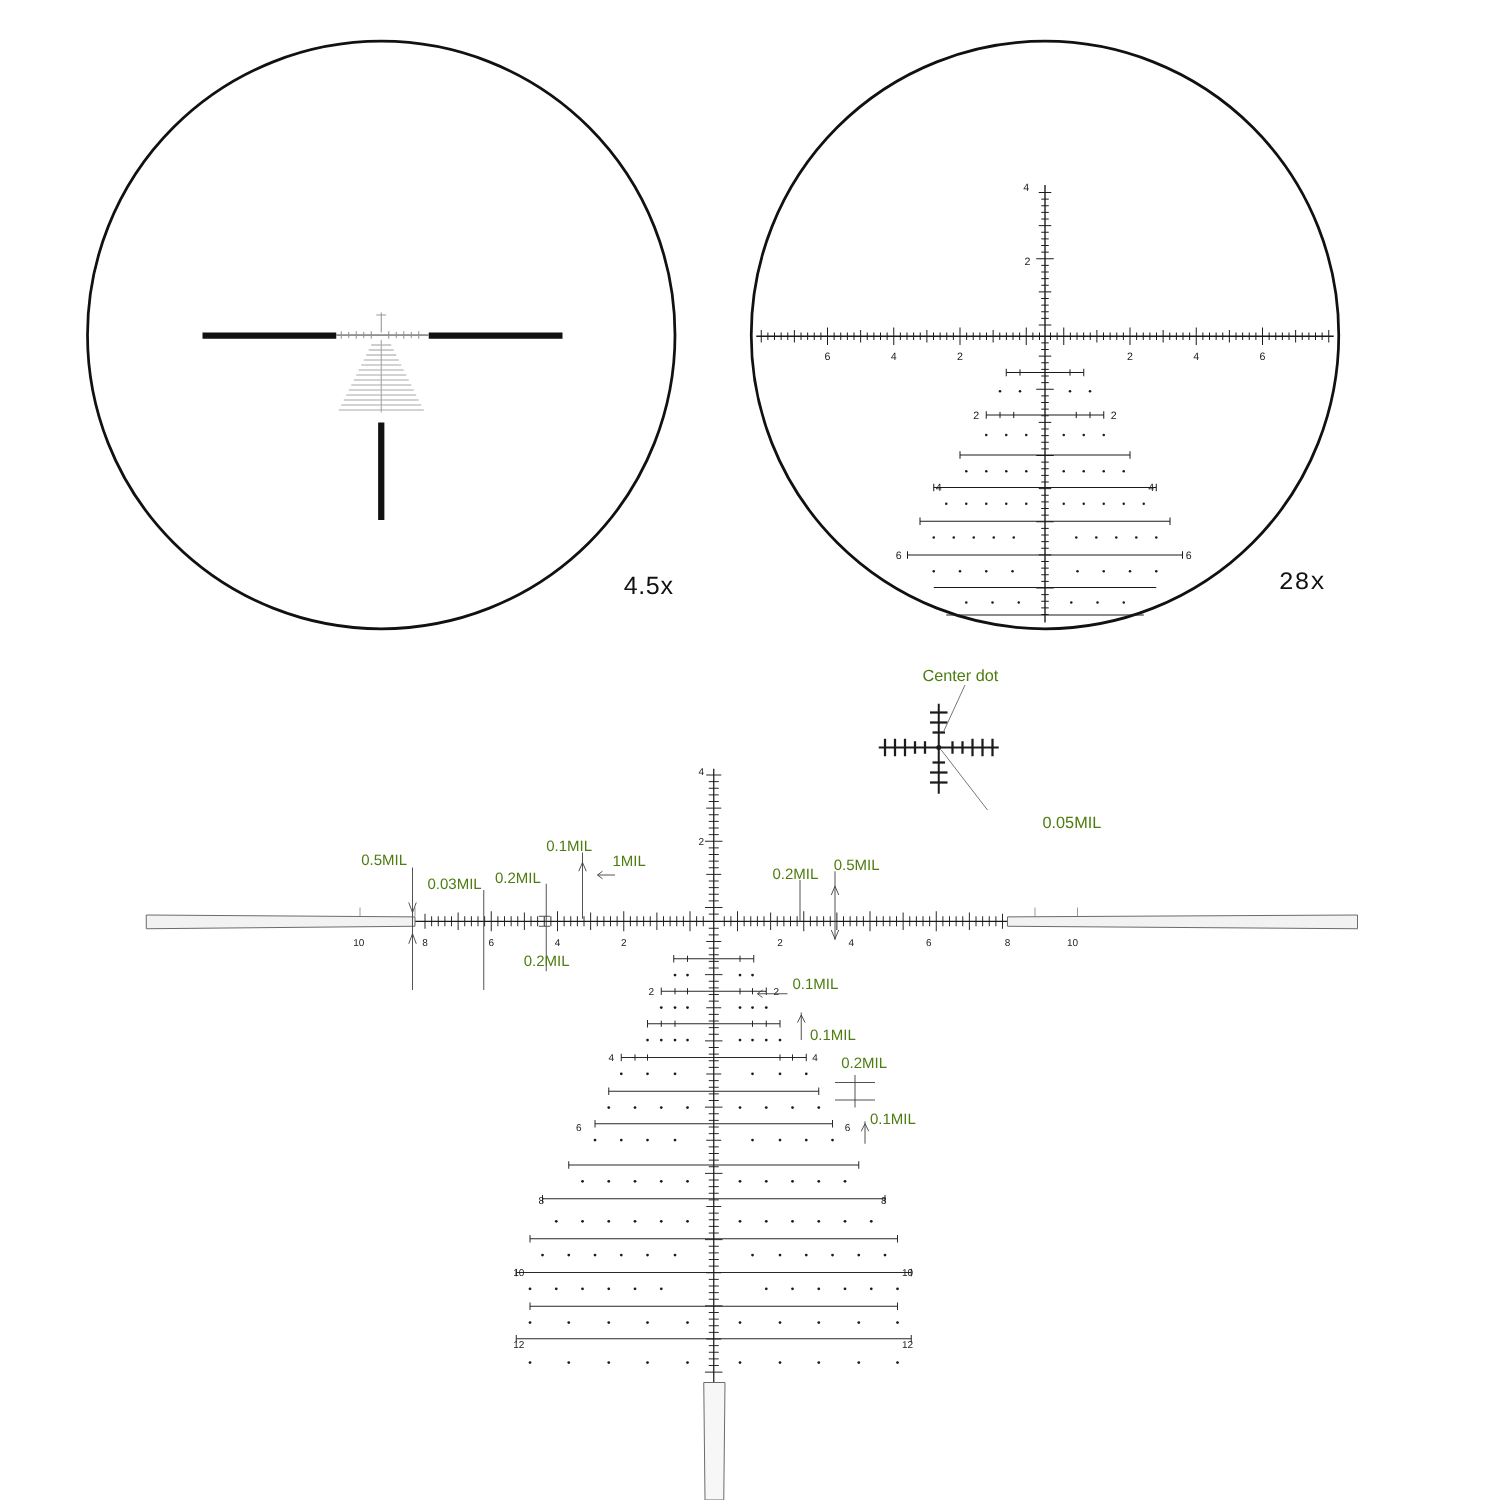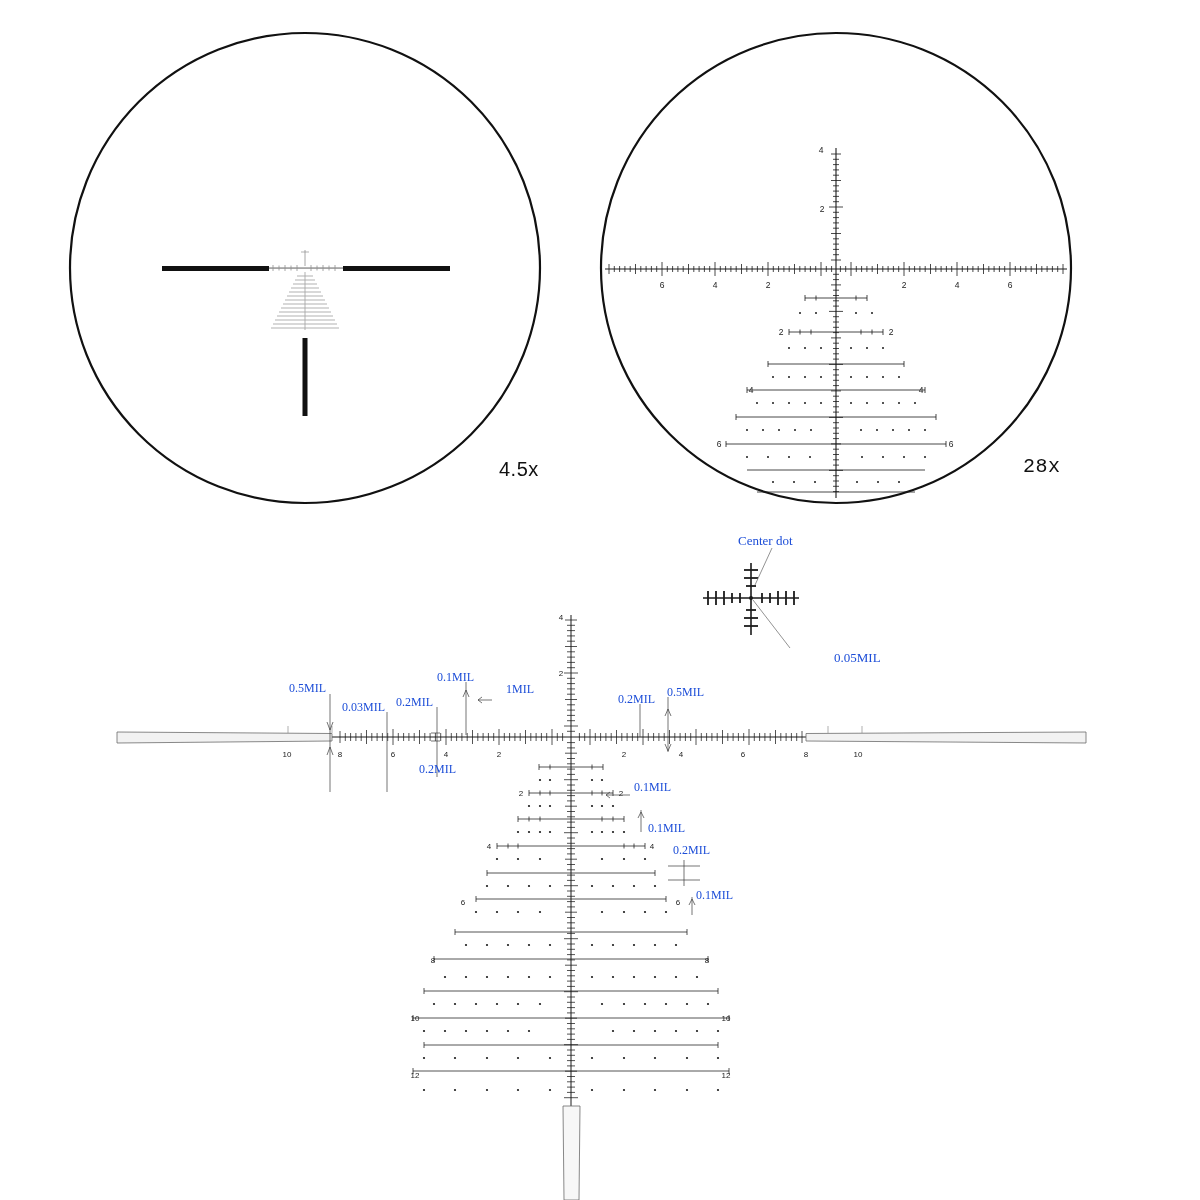--- a/index.html
+++ b/index.html
@@ -33,23 +33,22 @@
     font-size: 20px;
     letter-spacing: 0.5px;
     color: #111111;
     white-space: nowrap;
   }
   .mag-left { left: 499px; top: 458px; }
   .mag-right { left: 1023px; top: 455px; font-family: Liberation Mono, monospace; }
   .callout {
     position: absolute;
     font-size: 12px;
-    color: #1d4ed8;
+    color: #4d7c0f;
     white-space: nowrap;
-    font-family: Liberation Serif, serif;
   }
   .callout.big { font-size: 13px; }
 </style>
 </head>
 <body>
 
 <div class="stage">
 
   <svg class="diagram" viewBox="0 0 1200 1200">
     <defs>
@@ -876,21 +875,21 @@
   <div class="mag-label mag-left">4.5x</div>
   <div class="mag-label mag-right">28x</div>
 
   <div class="callout big" style="left:738px; top:533px;">Center dot</div>
   <div class="callout big" style="left:786px; top:650px;margin-left:48px;">0.05MIL</div>
 
   <div class="callout" style="left:289px; top:681px;">0.5MIL</div>
   <div class="callout" style="left:342px; top:700px;">0.03MIL</div>
   <div class="callout" style="left:396px; top:695px;">0.2MIL</div>
   <div class="callout" style="left:437px; top:670px;">0.1MIL</div>
-  <div class="callout" style="left:490px; top:682px;margin-left:16px;">1MIL</div>
+  <div class="callout" style="left:490px; top:682px;">1MIL</div>
   <div class="callout" style="left:419px; top:762px;">0.2MIL</div>
   <div class="callout" style="left:618px; top:692px;">0.2MIL</div>
   <div class="callout" style="left:667px; top:685px;">0.5MIL</div>
   <div class="callout" style="left:634px; top:780px;">0.1MIL</div>
   <div class="callout" style="left:648px; top:821px;">0.1MIL</div>
   <div class="callout" style="left:673px; top:843px;">0.2MIL</div>
   <div class="callout" style="left:696px; top:888px;">0.1MIL</div>
 
 </div>
 

